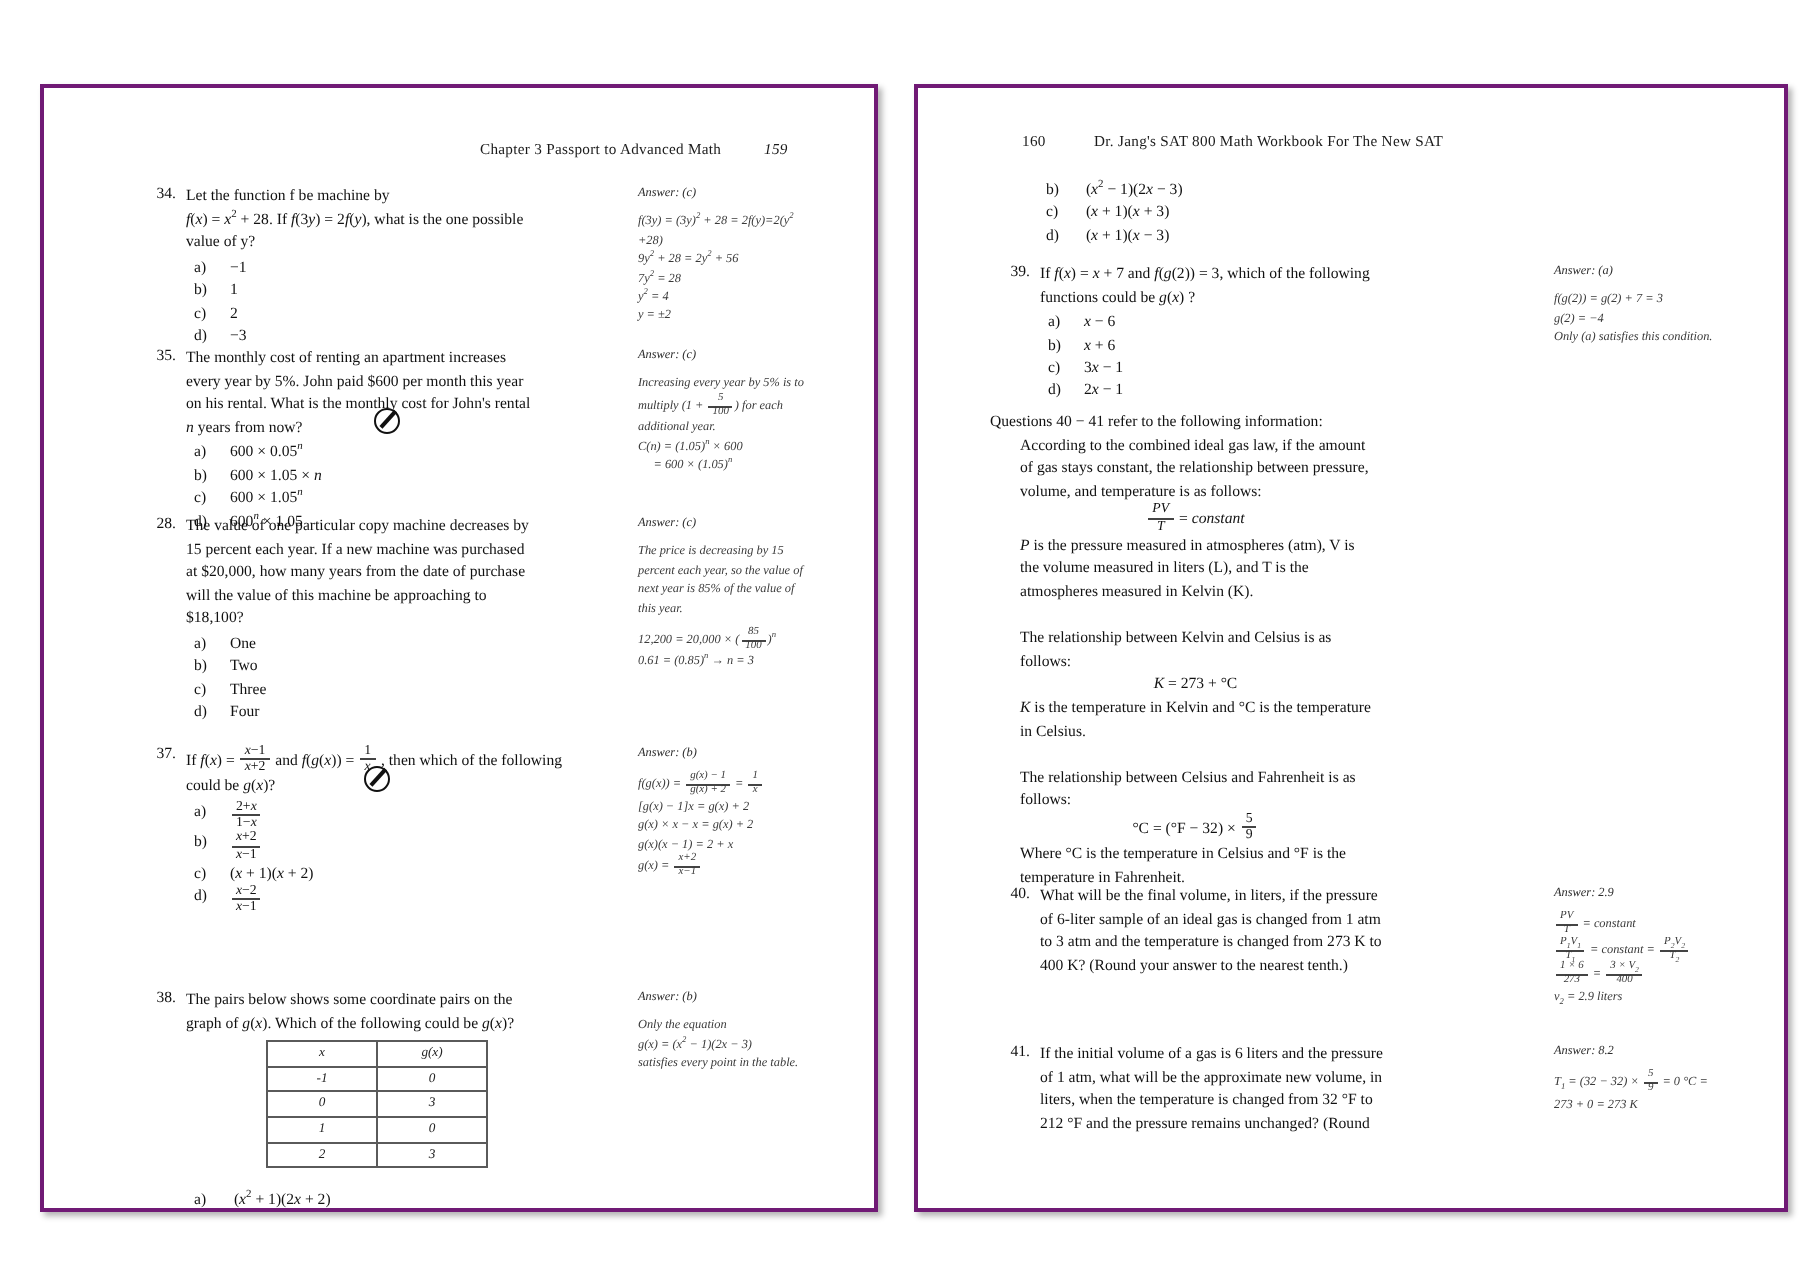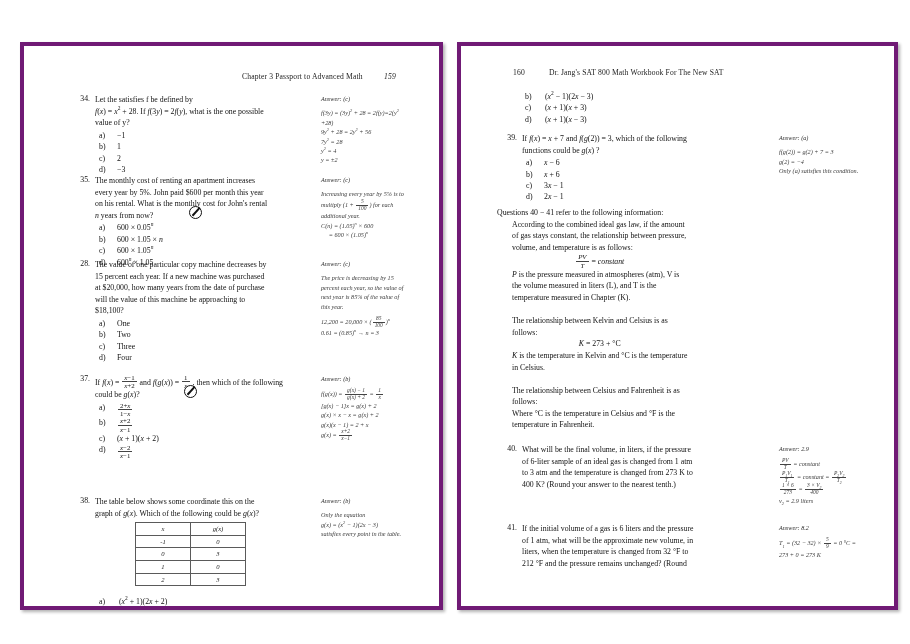--- a/index.html
+++ b/index.html
@@ -15,21 +15,21 @@
     position: relative;
     width: 910px;
     height: 644px;
     background: #ffffff;
   }
 
   
   .page {
     position: absolute;
     background: #ffffff;
-    border: 4px solid #701a75;
+    border: 2px solid #701a75;
     box-shadow: 2px 2px 3px rgba(0,0,0,0.30);
     overflow: hidden;
   }
   .page-left  { left: 20px;  top: 42px; width: 415px; height: 560px; }
   .page-right { left: 457px; top: 42px; width: 433px; height: 560px; }
 
   .page-inner { position: relative; width: 100%; height: 100%; }
 
   
   .runhead {
@@ -157,21 +157,21 @@
 
   <div class="page page-left">
     <div class="page-inner">
 
       <div class="runhead runhead-left-title">Chapter 3   Passport to Advanced Math</div>
       <div class="runhead runhead-left-page">159</div>
 
       <div class="qblock" style="left:46px; top:48px; width:230px;">
         <div class="qnum">34.</div>
         <div class="qbody">
-          <p>Let the satisfies f be defined by</p>
+          <p>Let the function f be machine by</p>
           <p><span class="mi">f</span>(<span class="mi">x</span>) = <span class="mi">x</span><sup>2</sup> + 28. If <span class="mi">f</span>(3<span class="mi">y</span>) = 2<span class="mi">f</span>(<span class="mi">y</span>), what is the one possible</p>
           <p>value of y?</p>
           <ul class="choices">
             <li><span class="clab">a)</span><span>−1</span></li>
             <li><span class="clab">b)</span><span>1</span></li>
             <li><span class="clab">c)</span><span>2</span></li>
             <li><span class="clab">d)</span><span>−3</span></li>
           </ul>
         </div>
       </div>
@@ -264,21 +264,21 @@
         <p class="work"><span class="mi">f</span>(<span class="mi">g</span>(<span class="mi">x</span>)) = <span class="frac"><span class="num"><span class="mi">g</span>(<span class="mi">x</span>) − 1</span><span class="den"><span class="mi">g</span>(<span class="mi">x</span>) + 2</span></span> = <span class="frac"><span class="num">1</span><span class="den"><span class="mi">x</span></span></span></p>
         <p class="work">[<span class="mi">g</span>(<span class="mi">x</span>) − 1]<span class="mi">x</span> = <span class="mi">g</span>(<span class="mi">x</span>) + 2</p>
         <p class="work"><span class="mi">g</span>(<span class="mi">x</span>) × <span class="mi">x</span> − <span class="mi">x</span> = <span class="mi">g</span>(<span class="mi">x</span>) + 2</p>
         <p class="work"><span class="mi">g</span>(<span class="mi">x</span>)(<span class="mi">x</span> − 1) = 2 + <span class="mi">x</span></p>
         <p class="work"><span class="mi">g</span>(<span class="mi">x</span>) = <span class="frac"><span class="num"><span class="mi">x</span>+2</span><span class="den"><span class="mi">x</span>−1</span></span></p>
       </div>
 
       <div class="qblock" style="left:46px; top:450px; width:250px;">
         <div class="qnum">38.</div>
         <div class="qbody">
-          <p>The table below shows some coordinate this on the</p>
+          <p>The pairs below shows some coordinate pairs on the</p>
           <p>graph of <span class="mi">g</span>(<span class="mi">x</span>). Which of the following could be <span class="mi">g</span>(<span class="mi">x</span>)?</p>
           <table class="coord-table">
             <tbody>
                 <tr>
               <th>x</th>
               <th>g(x)</th>
             </tr>
             <tr>
               <td>-1</td>
               <td>0</td>
@@ -355,30 +355,31 @@
       <div class="qblock" style="left:36px; top:161px; width:275px;">
         <div class="qbody" style="left:0;">
           <p>Questions 40 − 41 refer to the following information:</p>
           <div style="padding-left:15px;">
             <p>According to the combined ideal gas law, if the amount</p>
             <p>of gas stays constant, the relationship between pressure,</p>
             <p>volume, and temperature is as follows:</p>
             <p class="centered"><span class="frac"><span class="num"><span class="mi">PV</span></span><span class="den"><span class="mi">T</span></span></span> = <span class="mi">constant</span></p>
             <p><span class="mi">P</span> is the pressure measured in atmospheres (atm), V is</p>
             <p>the volume measured in liters (L), and T is the</p>
-            <p>temperature measured in Chapter (K).</p>
+            <p>atmospheres measured in Kelvin (K).</p>
             <p>&nbsp;</p>
             <p>The relationship between Kelvin and Celsius is as</p>
             <p>follows:</p>
             <p class="centered"><span class="mi">K</span> = 273 + °C</p>
             <p><span class="mi">K</span> is the temperature in Kelvin and °C is the temperature</p>
             <p>in Celsius.</p>
             <p>&nbsp;</p>
             <p>The relationship between Celsius and Fahrenheit is as</p>
             <p>follows:</p>
+            <p class="centered">°C = (°F − 32) × <span class="frac"><span class="num">5</span><span class="den">9</span></span></p>
             <p>Where °C is the temperature in Celsius and °F is the</p>
             <p>temperature in Fahrenheit.</p>
           </div>
         </div>
       </div>
 
       <div class="qblock" style="left:36px; top:398px; width:270px;">
         <div class="qnum">40.</div>
         <div class="qbody">
           <p>What will be the final volume, in liters, if the pressure</p>

